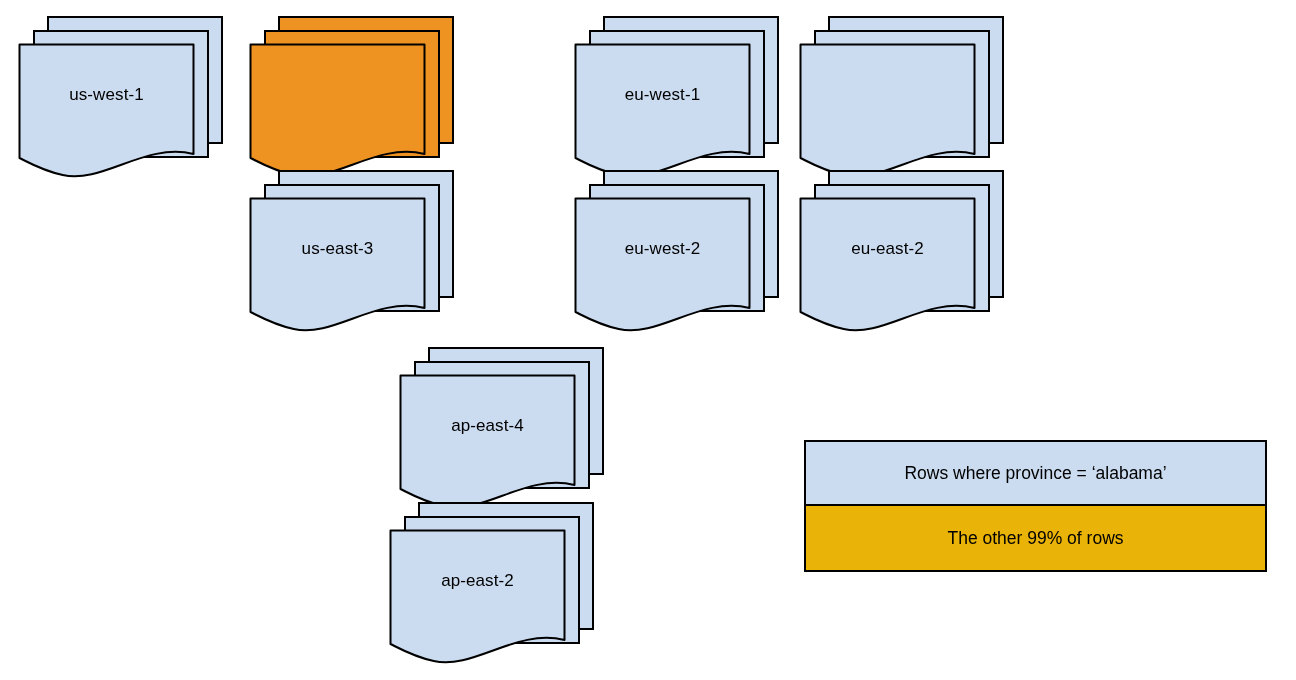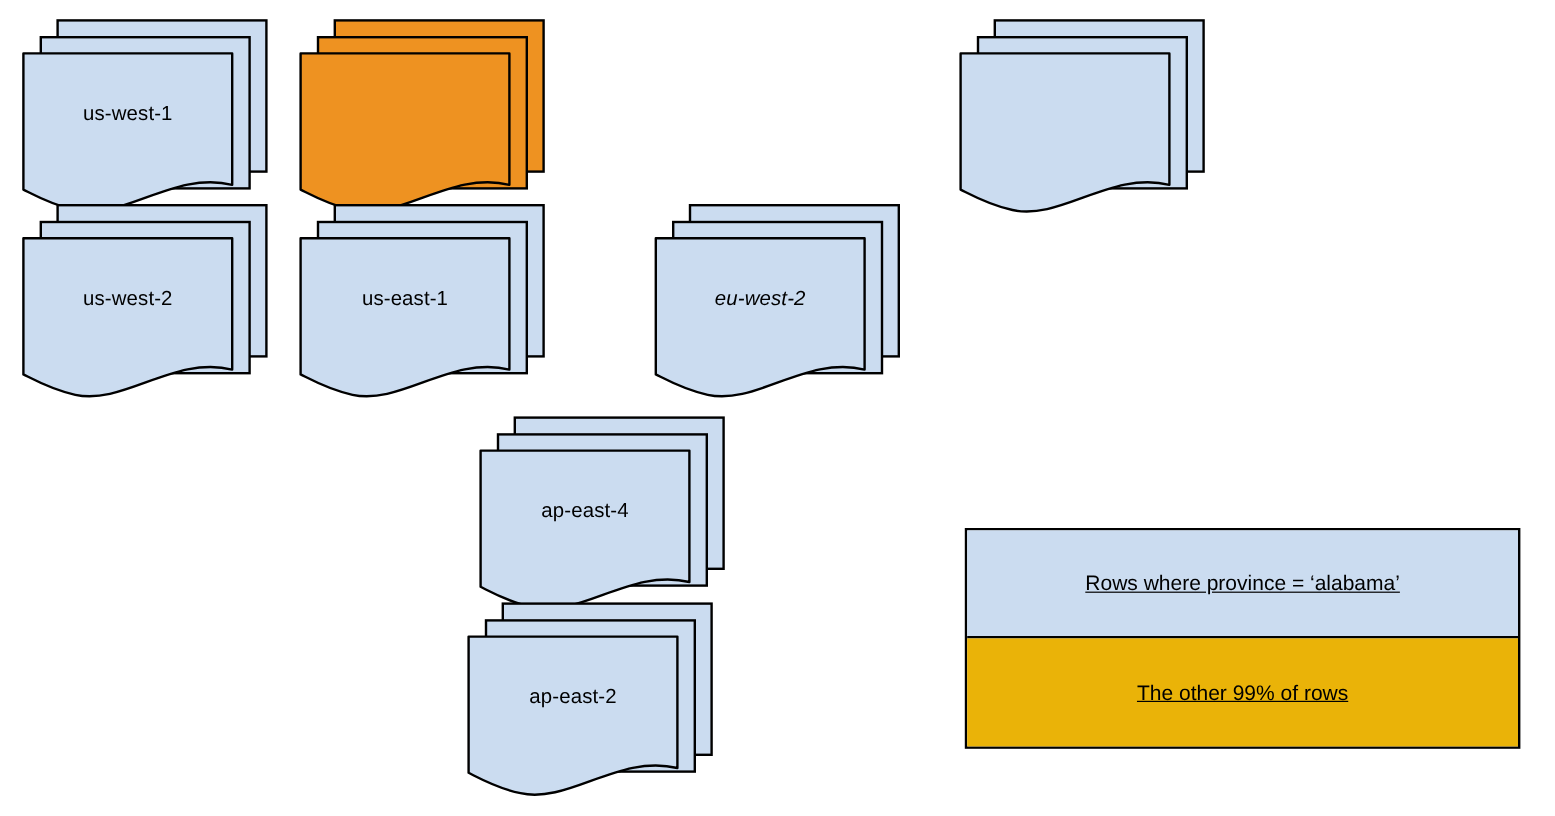--- a/index.html
+++ b/index.html
@@ -53,24 +53,23 @@
     letter-spacing: 0.1px;
     pointer-events: none;
   }
 
   
   .legend {
     position: absolute;
     left: 804px;
     top: 440px;
     width: 463px;
-    height: 184px;
+    height: 132px;
     border: 2px solid #000000;
     box-sizing: border-box;
-    text-decoration: underline;
   }
   .legend-row {
     width: 100%;
     height: 50%;
     box-sizing: border-box;
     display: flex;
     align-items: center;
     justify-content: center;
     font-size: 17.5px;
     color: #000000;
@@ -103,74 +102,88 @@
           <rect x="1" y="1" width="174" height="126" fill="#EE9221" stroke="#000000" stroke-width="2"></rect>
         </g>
         <g transform="translate(14,-14)">
           <rect x="1" y="1" width="174" height="126" fill="#EE9221" stroke="#000000" stroke-width="2"></rect>
         </g>
         <g transform="translate(0,0)">
           <path d="M 0.5 0.5 L 174.5 0.5 L 174.5 110 C 126 98, 84 140, 43.75 131 C 24.500000000000004 127, 10.5 119, 0.5 114 Z" fill="#EE9221" stroke="#000000" stroke-width="2" stroke-linejoin="round"></path>
         </g>
       </svg>
     </div>
+    <div class="doc-stack" style="left: 575px; top: 44px;">
+      <svg viewBox="0 0 210 160" width="210" height="160">
+        <g transform="translate(28,-28)">
+          <rect x="1" y="1" width="174" height="126" fill="#CBDCF0" stroke="#000000" stroke-width="2"></rect>
+        </g>
+        <g transform="translate(14,-14)">
+          <rect x="1" y="1" width="174" height="126" fill="#CBDCF0" stroke="#000000" stroke-width="2"></rect>
+        </g>
+        <g transform="translate(0,0)">
+          <path d="M 0.5 0.5 L 174.5 0.5 L 174.5 110 C 126 98, 84 140, 43.75 131 C 24.500000000000004 127, 10.5 119, 0.5 114 Z" fill="#CBDCF0" stroke="#000000" stroke-width="2" stroke-linejoin="round"></path>
+        </g>
+      </svg>
+      <div class="doc-label">eu-west-1</div>
+    </div>
     <div class="doc-stack" style="left: 800px; top: 44px;">
       <svg viewBox="0 0 210 160" width="210" height="160">
         <g transform="translate(28,-28)">
           <rect x="1" y="1" width="174" height="126" fill="#CBDCF0" stroke="#000000" stroke-width="2"></rect>
         </g>
         <g transform="translate(14,-14)">
           <rect x="1" y="1" width="174" height="126" fill="#CBDCF0" stroke="#000000" stroke-width="2"></rect>
         </g>
         <g transform="translate(0,0)">
           <path d="M 0.5 0.5 L 174.5 0.5 L 174.5 110 C 126 98, 84 140, 43.75 131 C 24.500000000000004 127, 10.5 119, 0.5 114 Z" fill="#CBDCF0" stroke="#000000" stroke-width="2" stroke-linejoin="round"></path>
         </g>
       </svg>
     </div>
-    <div class="doc-stack" style="left: 19px; top: 198px;">
-      <svg viewBox="0 0 210 160" width="210" height="160">
-        <g transform="translate(28,-28)">
-          <rect x="1" y="1" width="174" height="126" fill="#CBDCF0" stroke="#000000" stroke-width="2"></rect>
-        </g>
-        <g transform="translate(14,-14)">
-          <rect x="1" y="1" width="174" height="126" fill="#CBDCF0" stroke="#000000" stroke-width="2"></rect>
-        </g>
-        <g transform="translate(0,0)">
-          <path d="M 0.5 0.5 L 174.5 0.5 L 174.5 110 C 126 98, 84 140, 43.75 131 C 24.500000000000004 127, 10.5 119, 0.5 114 Z" fill="#CBDCF0" stroke="#000000" stroke-width="2" stroke-linejoin="round"></path>
-        </g>
-      </svg>
-      <div class="doc-label">us-west-2</div>
-    </div>
     <div class="doc-stack" style="left: 250px; top: 198px;">
       <svg viewBox="0 0 210 160" width="210" height="160">
         <g transform="translate(28,-28)">
           <rect x="1" y="1" width="174" height="126" fill="#CBDCF0" stroke="#000000" stroke-width="2"></rect>
         </g>
         <g transform="translate(14,-14)">
           <rect x="1" y="1" width="174" height="126" fill="#CBDCF0" stroke="#000000" stroke-width="2"></rect>
         </g>
         <g transform="translate(0,0)">
           <path d="M 0.5 0.5 L 174.5 0.5 L 174.5 110 C 126 98, 84 140, 43.75 131 C 24.500000000000004 127, 10.5 119, 0.5 114 Z" fill="#CBDCF0" stroke="#000000" stroke-width="2" stroke-linejoin="round"></path>
         </g>
       </svg>
-      <div class="doc-label">us-east-1</div>
-    </div>
-    <div class="doc-stack" style="left: 546px; top: 198px; font-style: italic;">
+      <div class="doc-label">us-east-3</div>
+    </div>
+    <div class="doc-stack" style="left: 575px; top: 198px;">
       <svg viewBox="0 0 210 160" width="210" height="160">
         <g transform="translate(28,-28)">
           <rect x="1" y="1" width="174" height="126" fill="#CBDCF0" stroke="#000000" stroke-width="2"></rect>
         </g>
         <g transform="translate(14,-14)">
           <rect x="1" y="1" width="174" height="126" fill="#CBDCF0" stroke="#000000" stroke-width="2"></rect>
         </g>
         <g transform="translate(0,0)">
           <path d="M 0.5 0.5 L 174.5 0.5 L 174.5 110 C 126 98, 84 140, 43.75 131 C 24.500000000000004 127, 10.5 119, 0.5 114 Z" fill="#CBDCF0" stroke="#000000" stroke-width="2" stroke-linejoin="round"></path>
         </g>
       </svg>
       <div class="doc-label">eu-west-2</div>
+    </div>
+    <div class="doc-stack" style="left: 800px; top: 198px;">
+      <svg viewBox="0 0 210 160" width="210" height="160">
+        <g transform="translate(28,-28)">
+          <rect x="1" y="1" width="174" height="126" fill="#CBDCF0" stroke="#000000" stroke-width="2"></rect>
+        </g>
+        <g transform="translate(14,-14)">
+          <rect x="1" y="1" width="174" height="126" fill="#CBDCF0" stroke="#000000" stroke-width="2"></rect>
+        </g>
+        <g transform="translate(0,0)">
+          <path d="M 0.5 0.5 L 174.5 0.5 L 174.5 110 C 126 98, 84 140, 43.75 131 C 24.500000000000004 127, 10.5 119, 0.5 114 Z" fill="#CBDCF0" stroke="#000000" stroke-width="2" stroke-linejoin="round"></path>
+        </g>
+      </svg>
+      <div class="doc-label">eu-east-2</div>
     </div>
     <div class="doc-stack" style="left: 400px; top: 375px;">
       <svg viewBox="0 0 210 160" width="210" height="160">
         <g transform="translate(28,-28)">
           <rect x="1" y="1" width="174" height="126" fill="#CBDCF0" stroke="#000000" stroke-width="2"></rect>
         </g>
         <g transform="translate(14,-14)">
           <rect x="1" y="1" width="174" height="126" fill="#CBDCF0" stroke="#000000" stroke-width="2"></rect>
         </g>
         <g transform="translate(0,0)">

